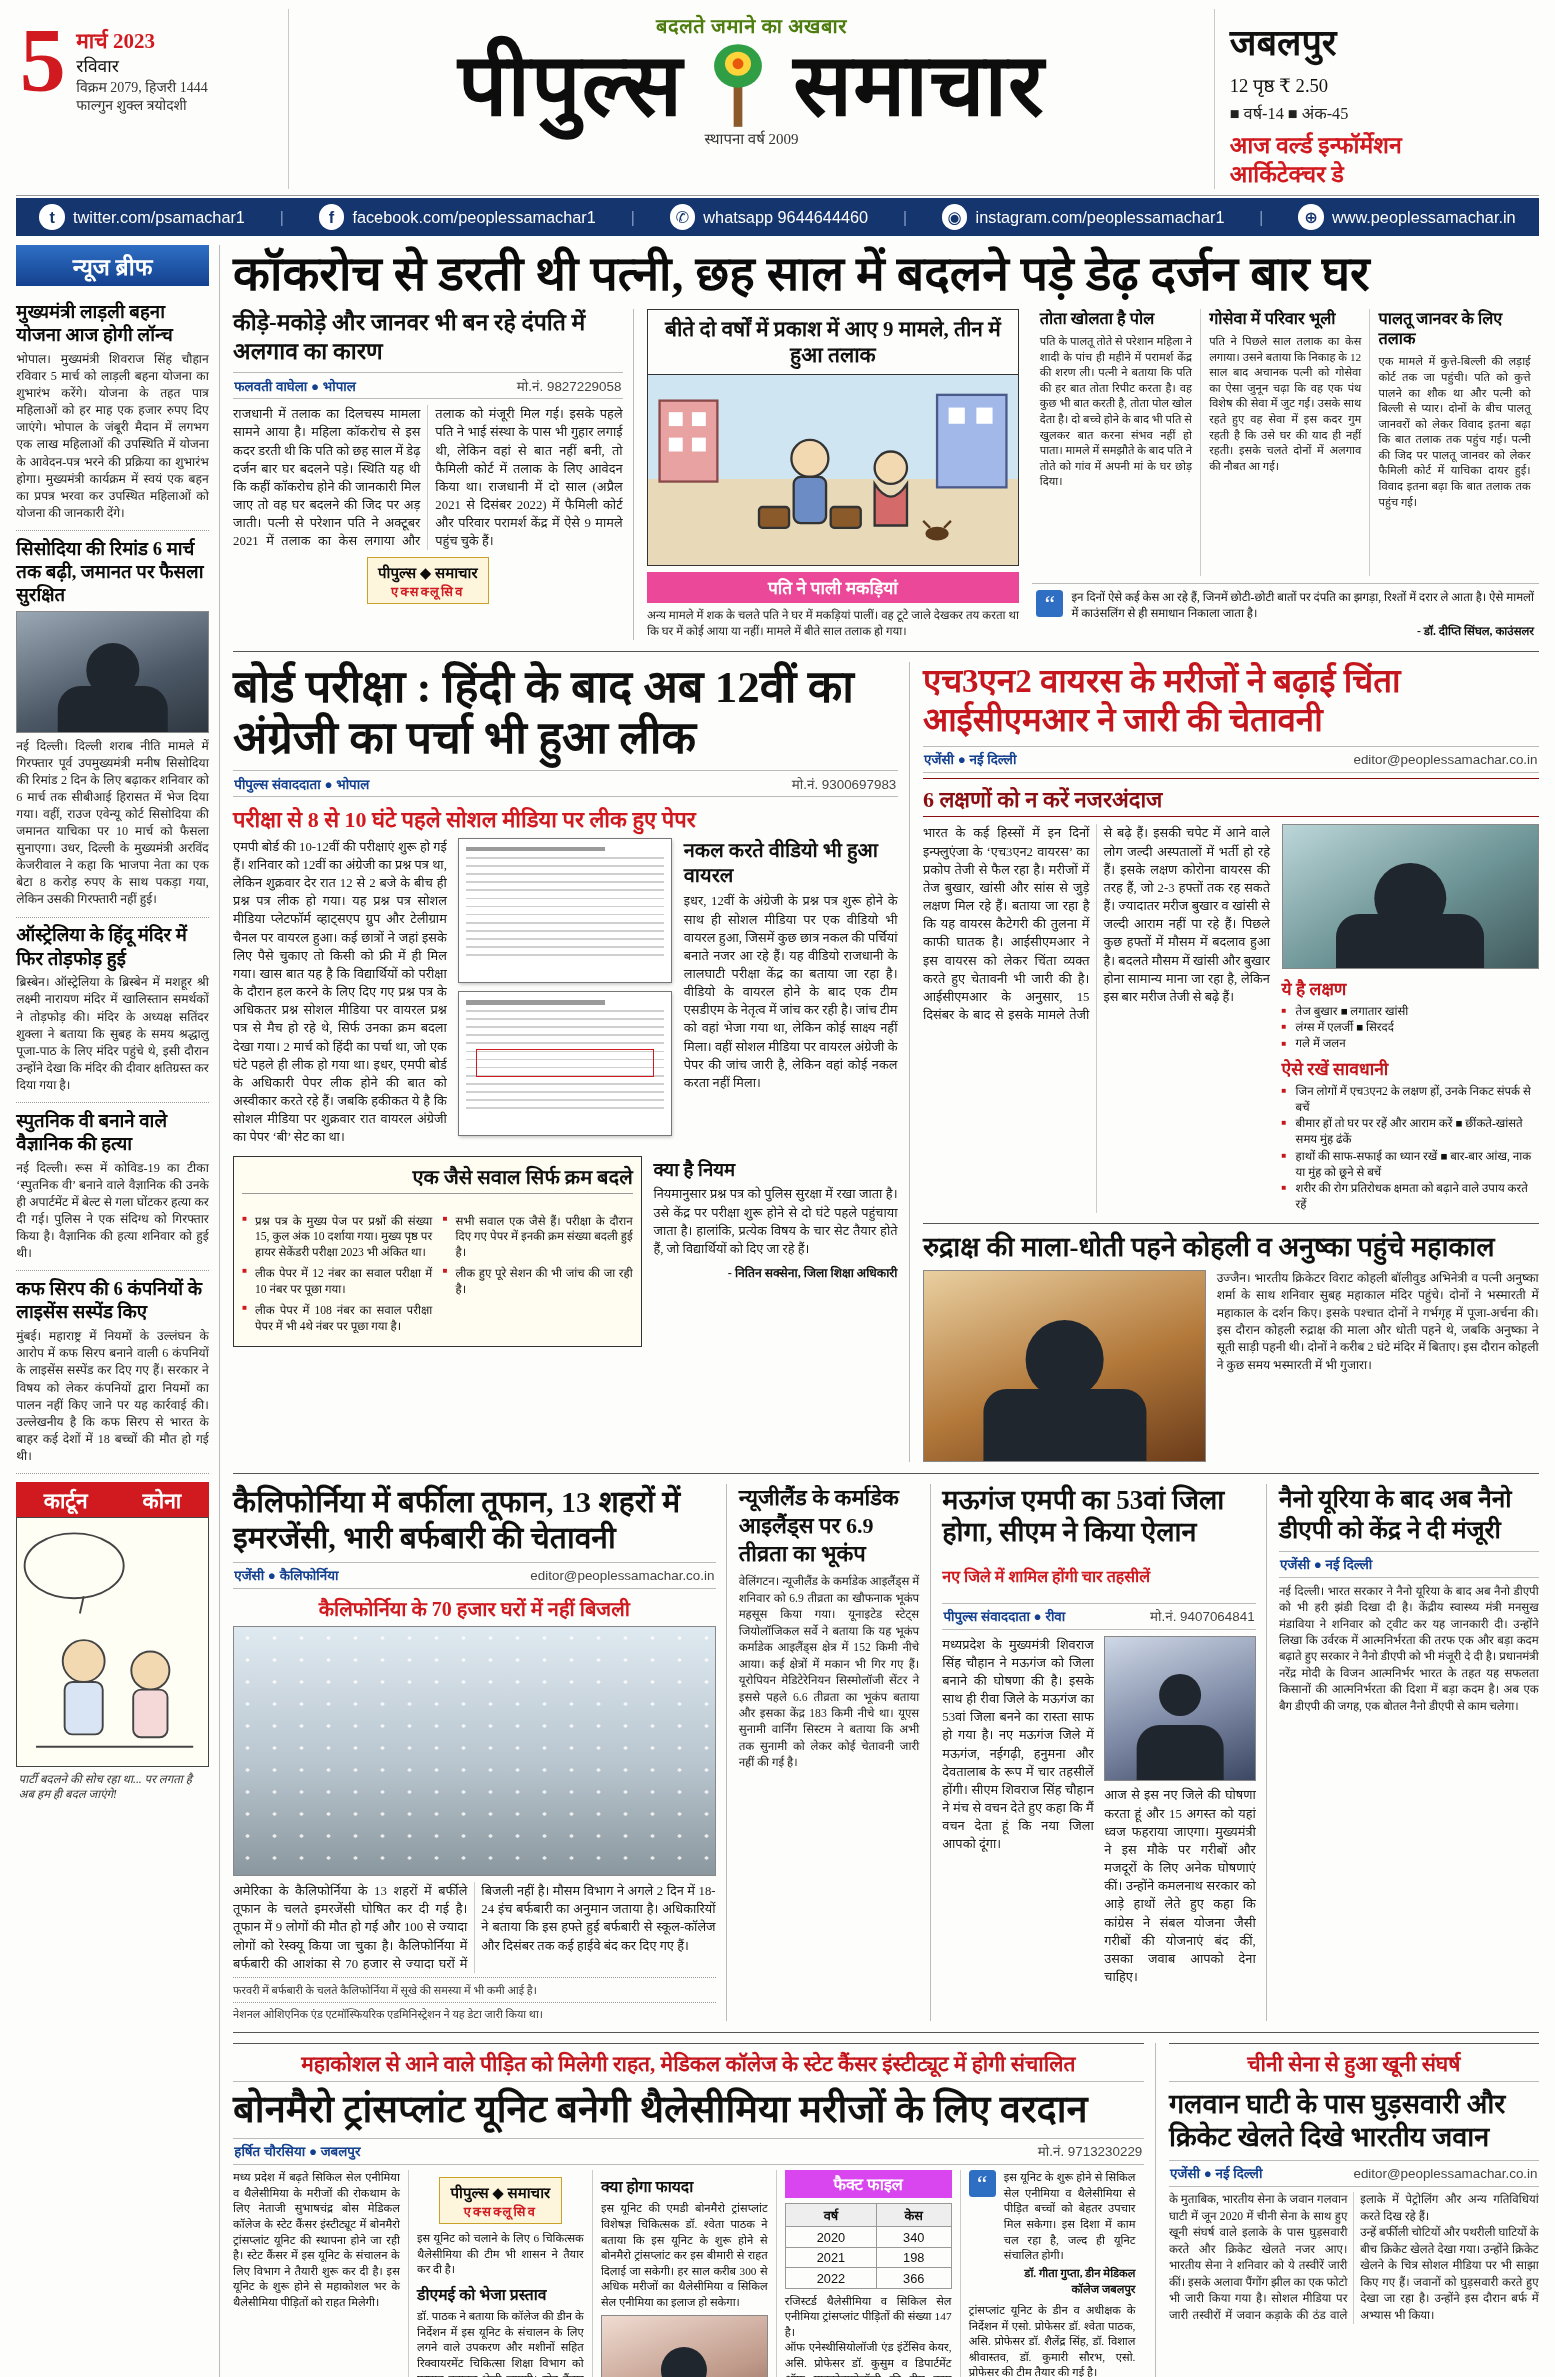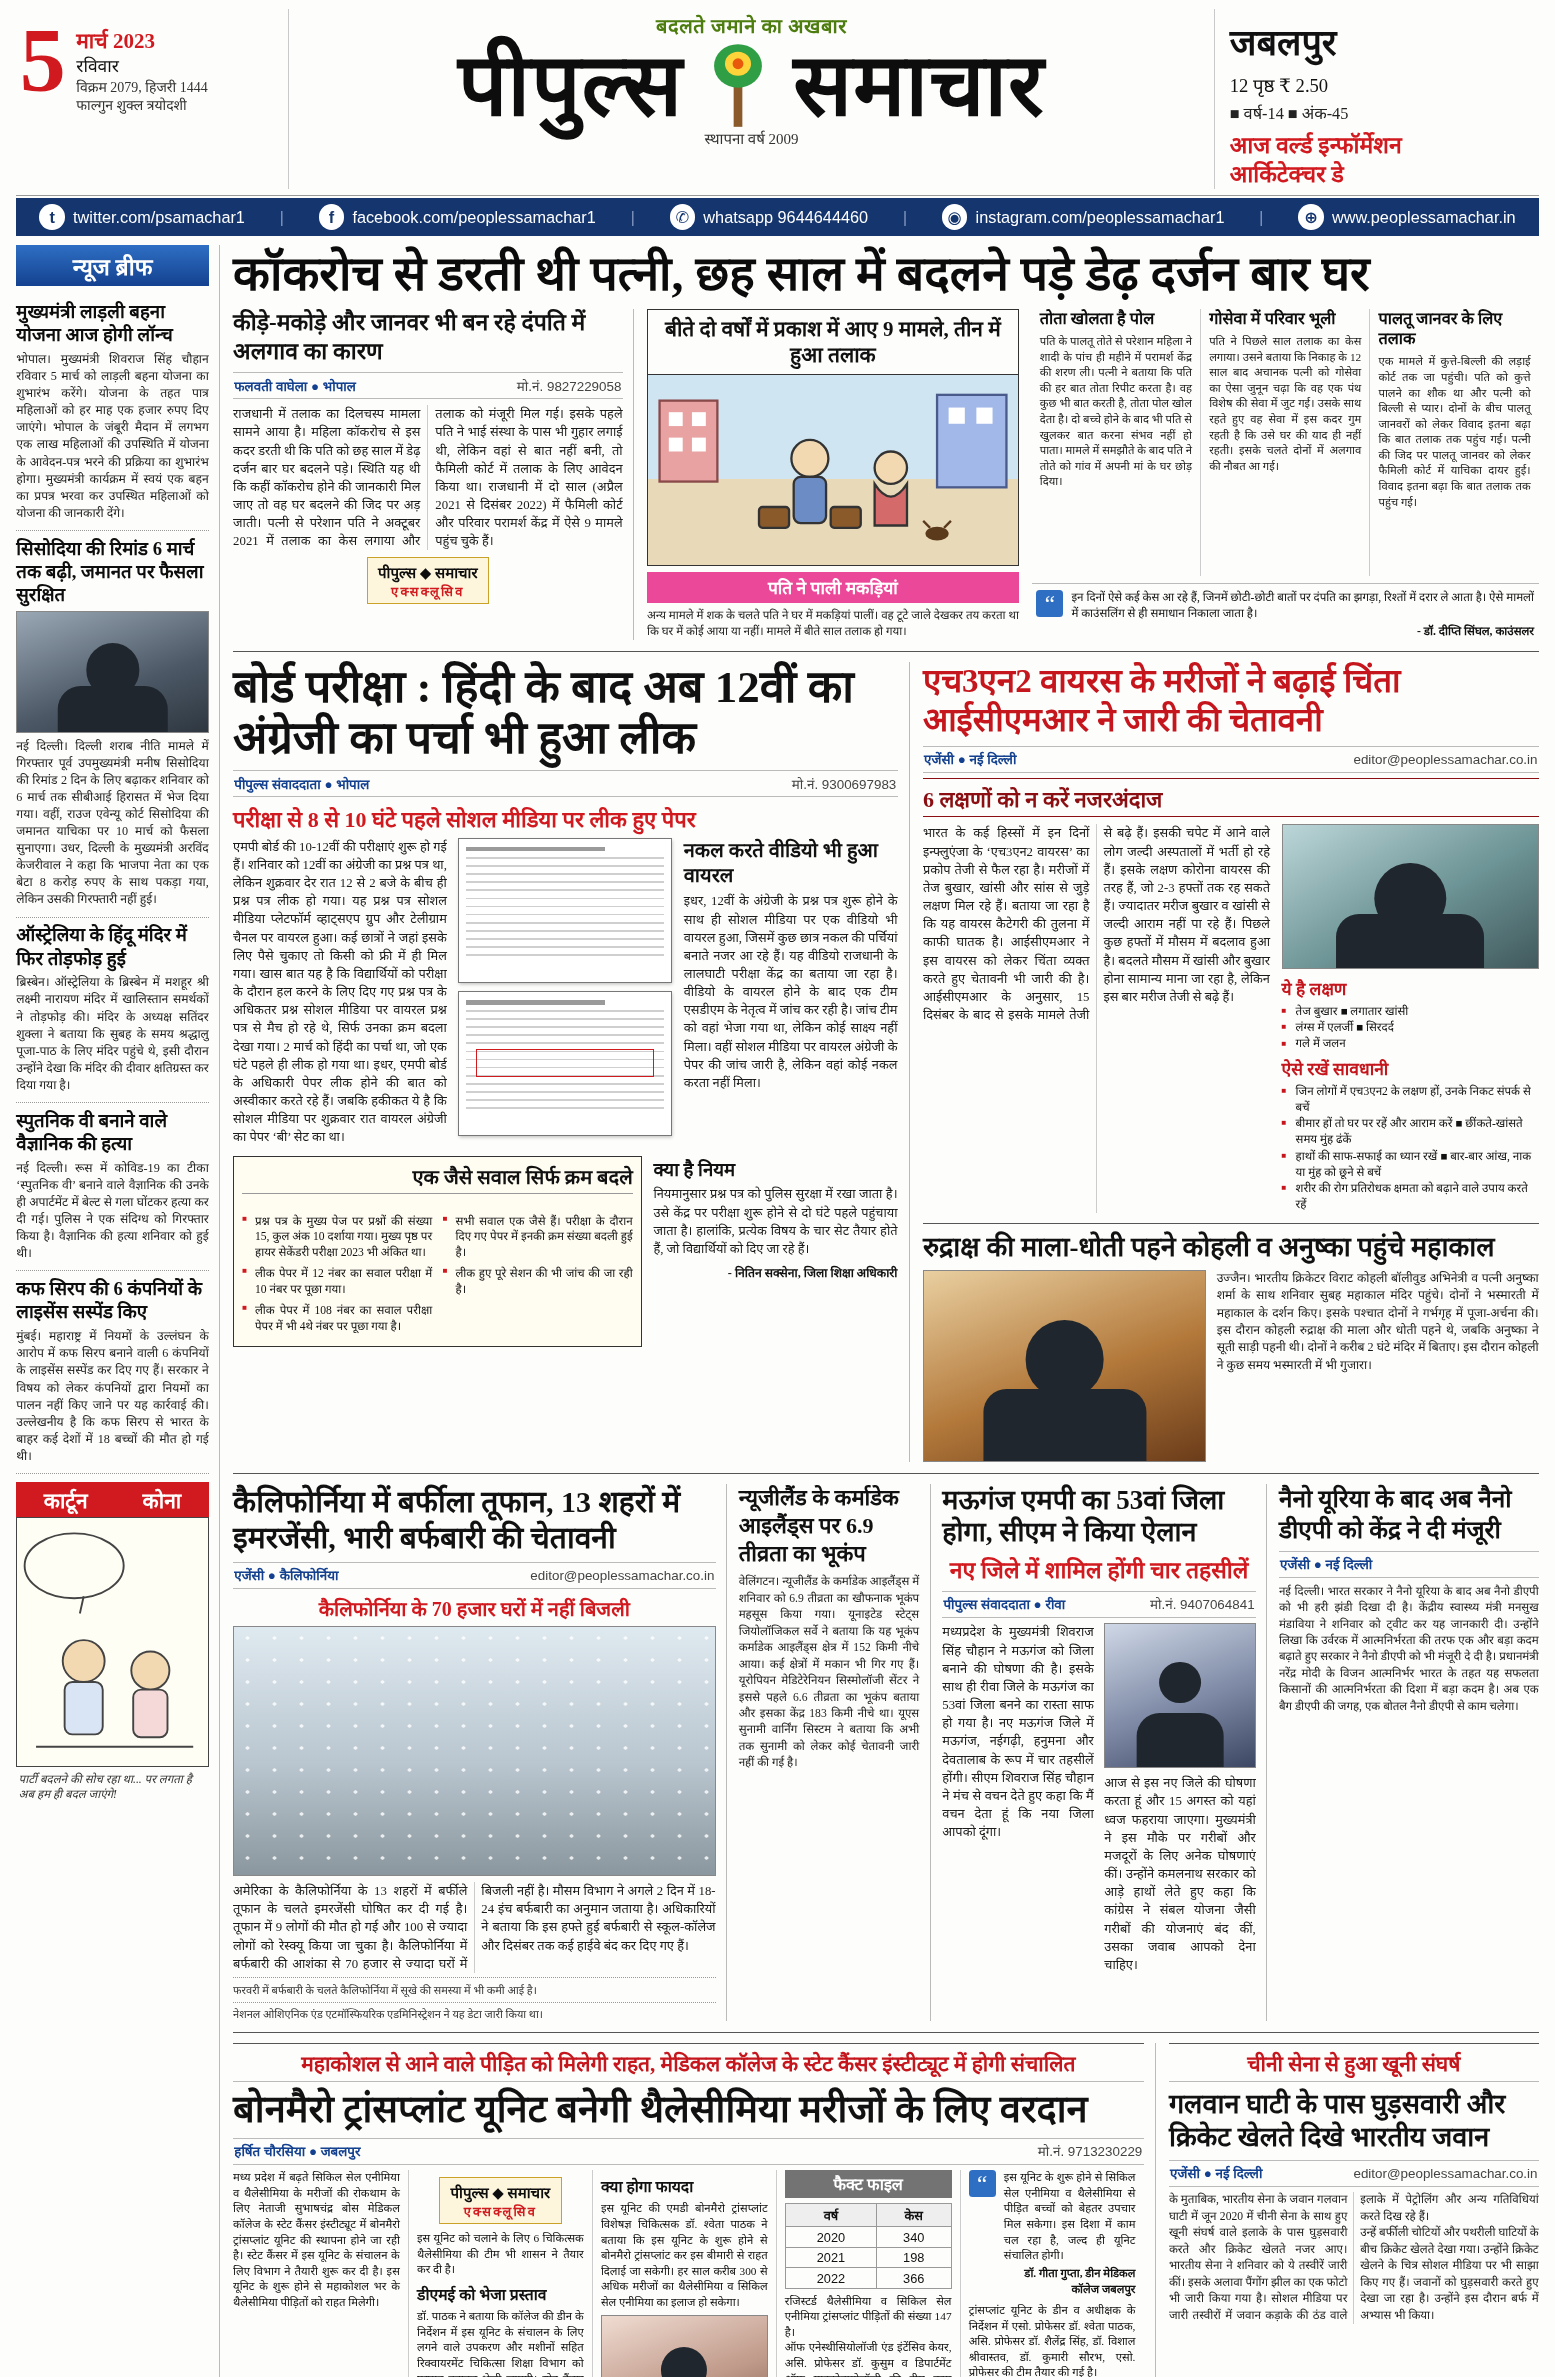--- a/index.html
+++ b/index.html
@@ -129,41 +129,41 @@
   .cal .redsub { display:block; text-align:center; font-size:20px; margin:4.6px 0; }
   .ph-snow { height:250px; background:linear-gradient(180deg,#dfe9f0,#b9c6cf 55%,#8b979e); margin-bottom:5.8px; }
   .snowdots { position:absolute; inset:0; background-image:radial-gradient(#ffffff 1.7px, transparent 2.3px); background-size:27px 22px; opacity:.8; }
   .cal .cols2 { column-count:2; column-gap:14px; column-rule:0.6px solid #ccc; }
   .caption { font-size:11px; color:#333; margin-top:4.6px; border-top:0.6px dotted #999; padding-top:3.5px; }
   .nzq { width:192px; flex:0 0 auto; }
   .nzq h2 { font-size:22px; line-height:1.28; margin-bottom:5.8px; }
   .nzq p { font-size:11.6px; }
   .mau { width:325px; flex:0 0 auto; }
   .mau h2 { font-size:27px; line-height:1.2; }
-  .mau .redsub { display:block; font-size:23px; margin:4px 0;text-align:center; }
+  .mau .redsub { display:block; font-size:16px; margin:16px 0; }
   .mauflex { display:flex; gap:10.5px; margin-top:3.5px; }
   .mauflex .t { flex:1; }
   .ph-cm { height:145px; background:linear-gradient(160deg,#cfd8e6,#7e8aa6 55%,#3c4763); margin-bottom:5.8px; }
   .nano { flex:1; min-width:0; }
   .nano h2 { font-size:24.4px; line-height:1.25; margin-bottom:4.6px; }
   .nano p { font-size:11.6px; }
 
   
   .row4 { display:flex; gap:12.8px; padding:10.5px 0 0; }
   .bone { width:923px; flex:0 0 auto; border-right:0.6px solid #bbb; padding-right:11.6px; }
   .kicker { color:#c4161c; font-weight:bold; font-size:21px; text-align:center; border-top:1.2px solid #555; border-bottom:0.6px solid #bbb; padding:4.6px 0; }
   .bone h1 { font-size:38px; font-weight:bold; line-height:1.15; margin:5.8px 0; }
   .bonecols { display:flex; margin-top:3.5px; }
   .bc { flex:1; padding:0 8.1px; border-right:0.6px solid #ccc; min-width:0; }
   .bc:first-child { padding-left:0; }
   .bc:last-child { border-right:none; }
   .bc h4 { font-size:15.7px; margin:4.6px 0; }
   .bc p { font-size:11.3px; line-height:1.38; text-align:justify; }
   .ph-doctor { height:122px; background:linear-gradient(160deg,#f0dcd2,#c09a8a 55%,#7e5a4c); margin:4.6px 0; }
-  .facthead { background:#737373; color:#fff; text-align:center; font-weight:bold; font-size:16.3px; padding:2.9px 0; margin-bottom:4.6px; }
+  .facthead { background:#d946ef; color:#fff; text-align:center; font-weight:bold; font-size:16.3px; padding:2.9px 0; margin-bottom:4.6px; }
   .facttbl { width:100%; border-collapse:collapse; margin-bottom:4.6px; font-family:"Liberation Sans","DejaVu Sans",sans-serif; }
   .facttbl th,.facttbl td { border:0.6px solid #999; font-size:12.8px; padding:2.3px 4.6px; text-align:center; }
   .facttbl th { background:#eee; }
   .galwan { flex:1; min-width:0; }
   .galwan h2 { font-size:27px; line-height:1.22; margin:5.8px 0; }
   .galwan .cols2 { column-count:2; column-gap:12.8px; column-rule:0.6px solid #ccc; margin-top:4.6px; }
   .galwan p { font-size:11.6px; }
 </style>
 </head>
 <body>

